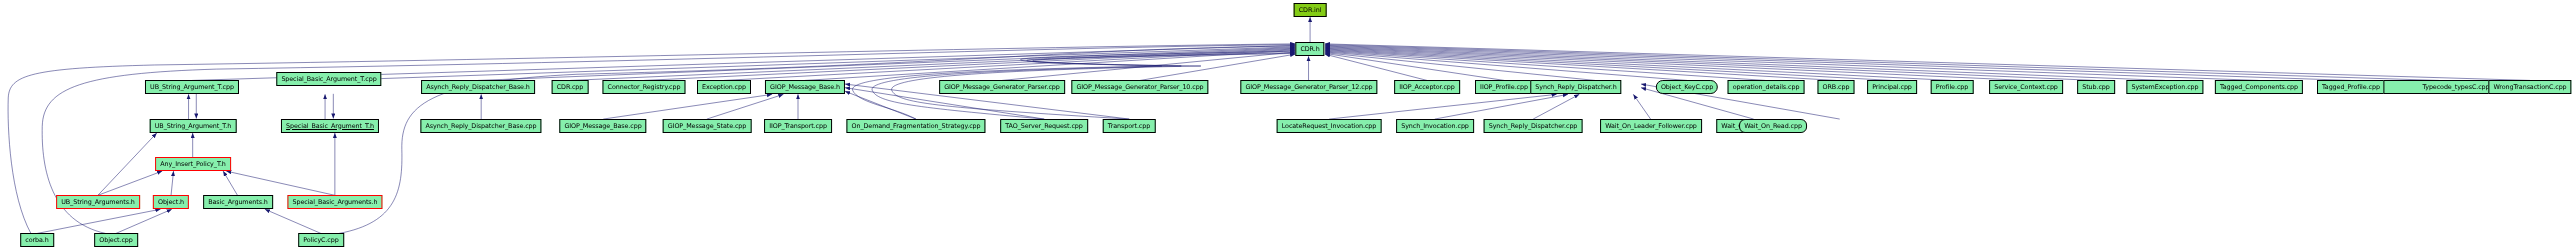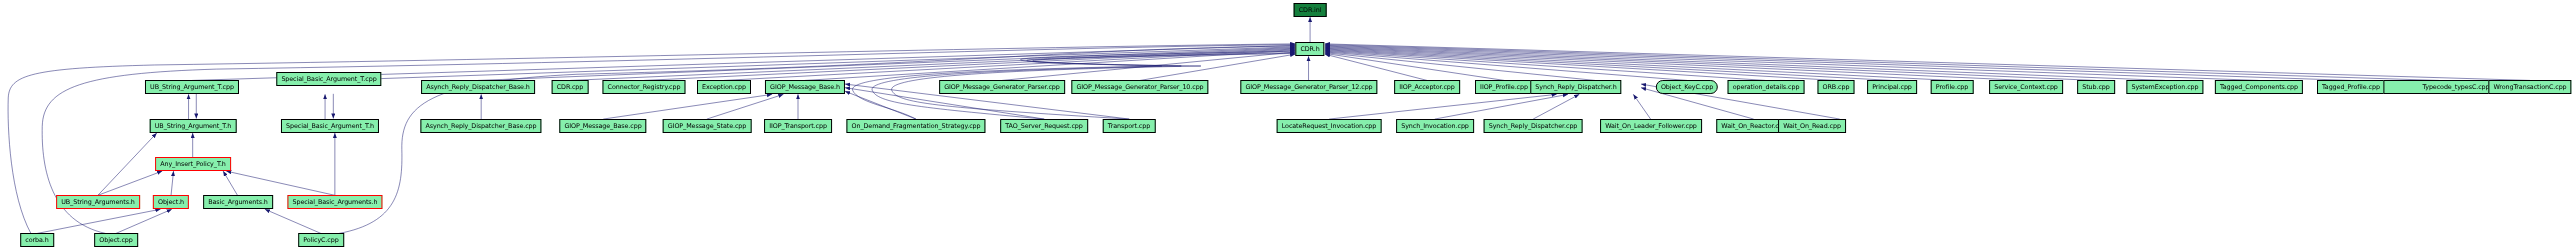--- a/index.html
+++ b/index.html
@@ -4,21 +4,21 @@
 <style>
   html,body{margin:0;padding:0;background:#ffffff;}
   #graph{position:relative;width:2580px;height:250px;background:#ffffff;overflow:hidden;
          font-family:"DejaVu Sans", "Liberation Sans", sans-serif;}
   #edges{position:absolute;left:0;top:0;width:2580px;height:250px;}
   .node{position:absolute;transform:translateX(-50%);box-sizing:border-box;
         background:#86efac;border:0.5px solid #000000;color:#000000;
         font-size:6.4px;line-height:8.8px;padding:1.5px 4.1px 2.1px 4.1px;white-space:nowrap;
         letter-spacing:-0.1px;text-align:center;z-index:2;}
   .node.red{border-color:#ff0000;}
-  .node.root{background:#15803d;}
+  .node.root{background:#84cc16;}
 </style>
 </head>
 <body>
 
 <div id="graph">
   <svg id="edges" xmlns="http://www.w3.org/2000/svg" viewBox="0 0 5008 485" width="2580" height="250">
     <defs>
       <marker id="arrow" markerUnits="userSpaceOnUse" markerWidth="12" markerHeight="10" refX="10" refY="4" orient="auto">
         <path d="M0,0 L10,4 L0,8 z" fill="#191970"></path>
       </marker>
@@ -107,34 +107,34 @@
     <div class="node" style="left: 1892px; top: 80px;"><span>Principal.cpp</span></div>
     <div class="node" style="left: 1952px; top: 80px;"><span>Profile.cpp</span></div>
     <div class="node" style="left: 2026px; top: 80px;"><span>Service_Context.cpp</span></div>
     <div class="node" style="left: 2096px; top: 80px;"><span>Stub.cpp</span></div>
     <div class="node" style="left: 2165px; top: 80px;"><span>SystemException.cpp</span></div>
     <div class="node" style="left: 2259px; top: 80px;"><span>Tagged_Components.cpp</span></div>
     <div class="node" style="left: 2351px; top: 80px;"><span>Tagged_Profile.cpp</span></div>
     <div class="node" style="left: 2439px; top: 80px; padding-left: 38px;"><span>Typecode_typesC.cpp</span></div>
     <div class="node" style="left: 2530px; top: 80px;"><span>WrongTransactionC.cpp</span></div>
     <div class="node" style="left: 193px; top: 119px;"><span>UB_String_Argument_T.h</span></div>
-    <div class="node" style="left: 330px; top: 119px;"><span>Special_Basic_Argument_T.h</span></div>
+    <div class="node" style="left: 330px; top: 119px; text-decoration: underline;"><span>Special_Basic_Argument_T.h</span></div>
     <div class="node" style="left: 481px; top: 119px;"><span>Asynch_Reply_Dispatcher_Base.cpp</span></div>
     <div class="node" style="left: 603px; top: 119px;"><span>GIOP_Message_Base.cpp</span></div>
     <div class="node" style="left: 707px; top: 119px;"><span>GIOP_Message_State.cpp</span></div>
     <div class="node" style="left: 798px; top: 119px;"><span>IIOP_Transport.cpp</span></div>
     <div class="node" style="left: 916px; top: 119px;"><span>On_Demand_Fragmentation_Strategy.cpp</span></div>
     <div class="node" style="left: 1044px; top: 119px;"><span>TAO_Server_Request.cpp</span></div>
     <div class="node" style="left: 1129px; top: 119px;"><span>Transport.cpp</span></div>
     <div class="node" style="left: 1329px; top: 119px;"><span>LocateRequest_Invocation.cpp</span></div>
     <div class="node" style="left: 1435px; top: 119px;"><span>Synch_Invocation.cpp</span></div>
     <div class="node" style="left: 1533px; top: 119px;"><span>Synch_Reply_Dispatcher.cpp</span></div>
     <div class="node" style="left: 1651px; top: 119px;"><span>Wait_On_Leader_Follower.cpp</span></div>
     <div class="node" style="left: 1754px; top: 119px;"><span>Wait_On_Reactor.cpp</span></div>
-    <div class="node" style="left: 1812px; top: 119px;"><span>Wait_On_Read.cpp</span></div>
+    <div class="node" style="left: 1773px; top: 119px; border-radius: 6px;"><span>Wait_On_Read.cpp</span></div>
     <div class="node red" style="left: 193px; top: 157px; text-align: center;"><span>Any_Insert_Policy_T.h</span></div>
     <div class="node red" style="left: 98px; top: 195px;"><span>UB_String_Arguments.h</span></div>
     <div class="node red" style="left: 171px; top: 195px;"><span>Object.h</span></div>
     <div class="node" style="left: 238px; top: 195px;"><span>Basic_Arguments.h</span></div>
     <div class="node red" style="left: 335px; top: 195px;"><span>Special_Basic_Arguments.h</span></div>
     <div class="node" style="left: 37px; top: 233px;"><span>corba.h</span></div>
     <div class="node" style="left: 116px; top: 233px;"><span>Object.cpp</span></div>
     <div class="node" style="left: 321px; top: 233px;"><span>PolicyC.cpp</span></div>
   </div>
 

